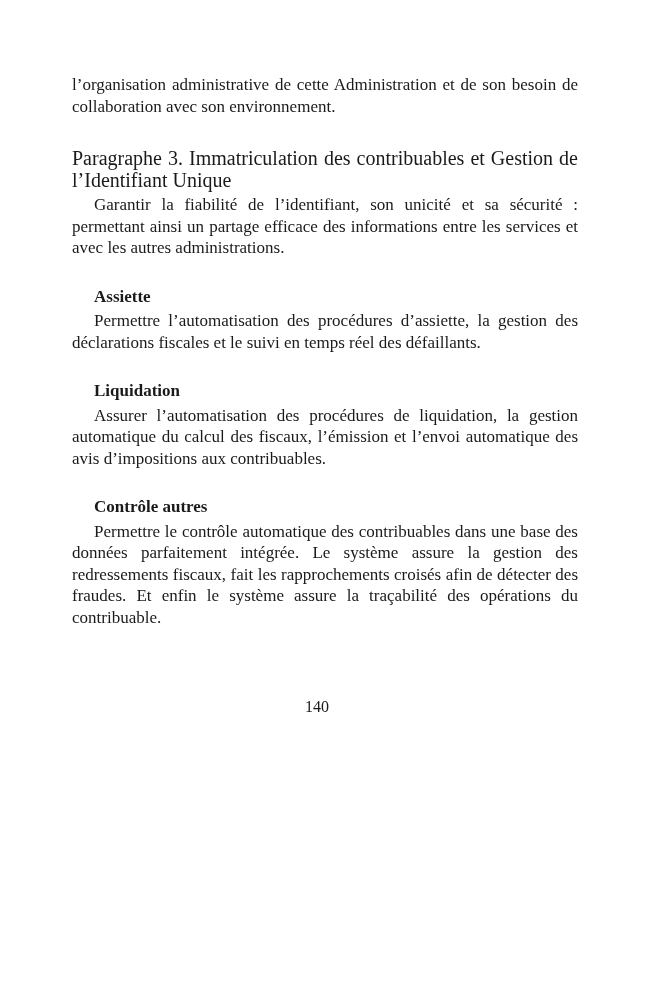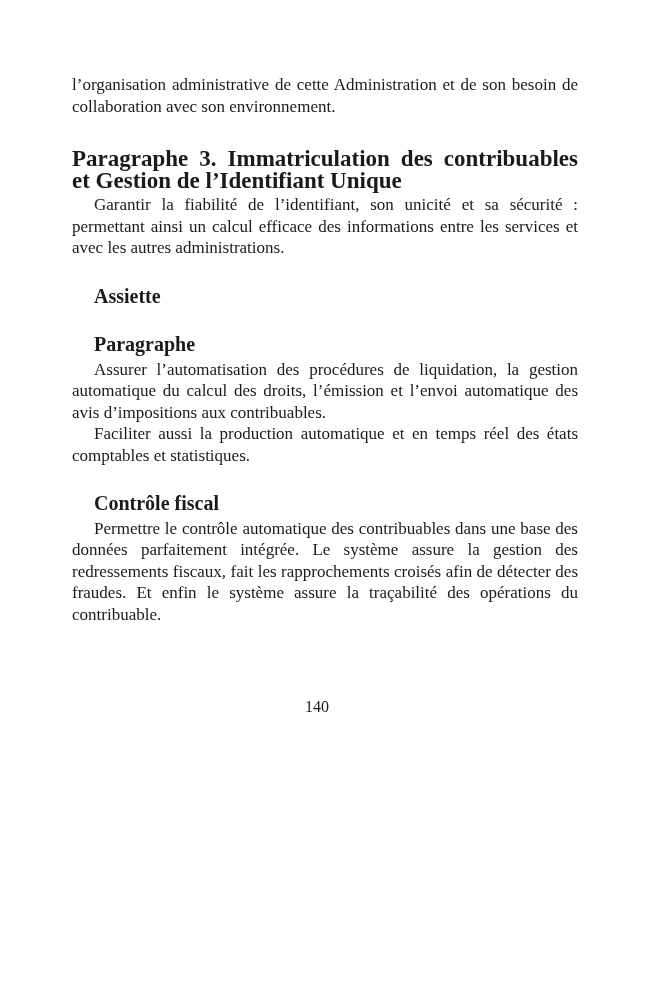--- a/index.html
+++ b/index.html
@@ -27,28 +27,28 @@
     hyphens: none;
   }
   .para {
     margin: 0;
     text-indent: 22px;
   }
   .para.no-indent {
     text-indent: 0;
   }
   .heading {
-    font-size: 23px;
-    font-weight: bold;
+    font-size: 20px;
+    font-weight: normal;
     margin: 31px 0 3px 0;
     text-align: justify;
     text-indent: 0;
   }
   .subheading {
-    font-size: 20px;
+    font-size: 17px;
     font-weight: bold;
     margin: 27px 0 3px 0;
     text-indent: 22px;
     text-align: left;
   }
   .page-number {
     position: absolute;
     left: 0;
     right: 16px;
     bottom: 58px;
@@ -57,28 +57,28 @@
     line-height: 20px;
   }
 </style>
 </head>
 <body>
 
 <div class="page">
   <div class="content">
     <p class="para no-indent">l’organisation administrative de cette Administration et de son besoin de collaboration avec son environnement.</p>
     <h2 class="heading">Paragraphe 3. Immatriculation des contribuables et Gestion de l’Identifiant Unique</h2>
-    <p class="para">Garantir la fiabilité de l’identifiant, son unicité et sa sécurité : permettant ainsi un calcul efficace des informations entre les services et avec les autres administrations.</p>
+    <p class="para">Garantir la fiabilité de l’identifiant, son unicité et sa sécurité : permettant ainsi un partage efficace des informations entre les services et avec les autres administrations.</p>
 
     <h3 class="subheading">Assiette</h3>
+    <p class="para">Permettre l’automatisation des procédures d’assiette, la gestion des déclarations fiscales et le suivi en temps réel des défaillants.</p>
 
-    <h3 class="subheading">Paragraphe</h3>
-    <p class="para">Assurer l’automatisation des procédures de liquidation, la gestion automatique du calcul des droits, l’émission et l’envoi automatique des avis d’impositions aux contribuables.</p>
+    <h3 class="subheading">Liquidation</h3>
+    <p class="para">Assurer l’automatisation des procédures de liquidation, la gestion automatique du calcul des fiscaux, l’émission et l’envoi automatique des avis d’impositions aux contribuables.</p>
 
 
-    <p class="para">Faciliter aussi la production automatique et en temps réel des états comptables et statistiques.</p>
 
-    <h3 class="subheading">Contrôle fiscal</h3>
+    <h3 class="subheading">Contrôle autres</h3>
     <p class="para">Permettre le contrôle automatique des contribuables dans une base des données parfaitement intégrée. Le système assure la gestion des redressements fiscaux, fait les rapprochements croisés afin de détecter des fraudes. Et enfin le système assure la traçabilité des opérations du contribuable.</p>
   </div>
 
   <div class="page-number">140</div>
 </div>
 
 </body></html>

